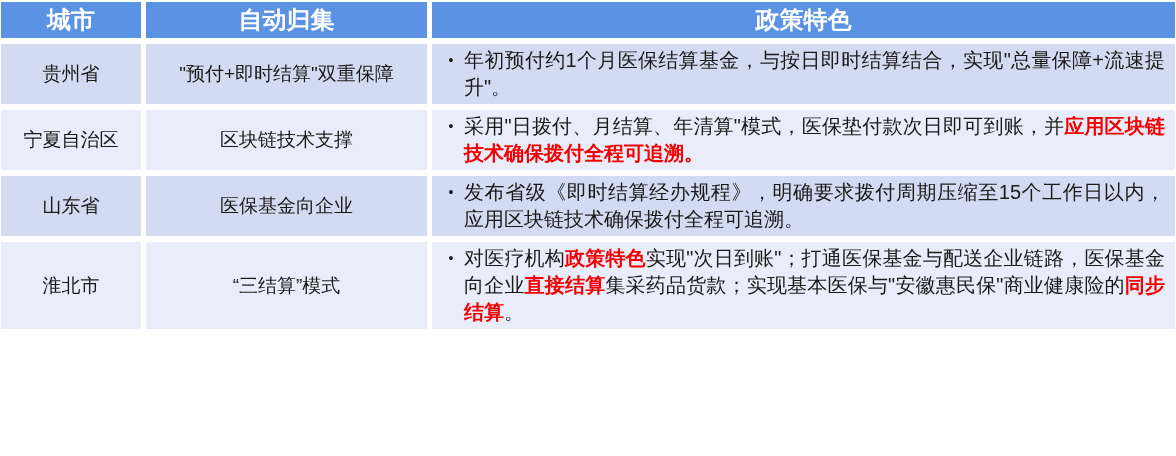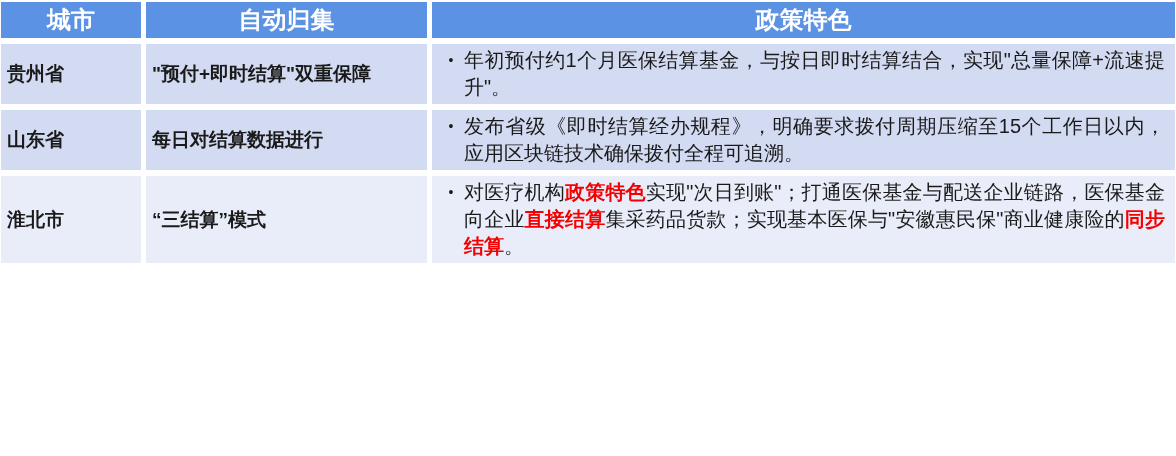--- a/index.html
+++ b/index.html
@@ -36,21 +36,21 @@
     text-align:center;
     vertical-align:middle;
   }
   td{
     vertical-align:middle;
     font-size:19px;
     padding:4px 6px;
   }
   tr.odd td{background:var(--row-odd);}
   tr.even td{background:var(--row-even);}
-  td.city,td.feature{text-align:left;font-weight:bold;}
+  td.city,td.feature{text-align:center;}
   td.measures{padding:3px 10px 3px 6px;}
   .measure{display:flex;align-items:flex-start;}
   .bullet{
     flex:0 0 26px;
     text-align:center;
     font-size:14px;
     line-height:27px;
   }
   .mtext{
     flex:1 1 auto;
@@ -82,23 +82,33 @@
   <tr class="odd">
         <td class="city">贵州省</td>
         <td class="feature">"预付+即时结算"双重保障</td>
         <td class="measures">
           <div class="measure">
             <span class="bullet">•</span>
             <span class="mtext"><span>年初预付约1个月医保结算基金，与按日即时结算结合，实现"总量保障+流速提升"。</span></span>
           </div>
         </td>
       </tr>
+      <tr class="even">
+        <td class="city">宁夏自治区</td>
+        <td class="feature">区块链技术支撑</td>
+        <td class="measures">
+          <div class="measure">
+            <span class="bullet">•</span>
+            <span class="mtext"><span>采用"日拨付、月结算、年清算"模式，医保垫付款次日即可到账，并</span><span class="red">应用区块链技术确保拨付全程可追溯。</span></span>
+          </div>
+        </td>
+      </tr>
       <tr class="odd">
         <td class="city">山东省</td>
-        <td class="feature">每日对结算数据进行</td>
+        <td class="feature">医保基金向企业</td>
         <td class="measures">
           <div class="measure">
             <span class="bullet">•</span>
             <span class="mtext"><span>发布省级《即时结算经办规程》，明确要求拨付周期压缩至15个工作日以内，应用区块链技术确保拨付全程可追溯。</span></span>
           </div>
         </td>
       </tr>
       <tr class="even">
         <td class="city">淮北市</td>
         <td class="feature">“三结算”模式</td>

